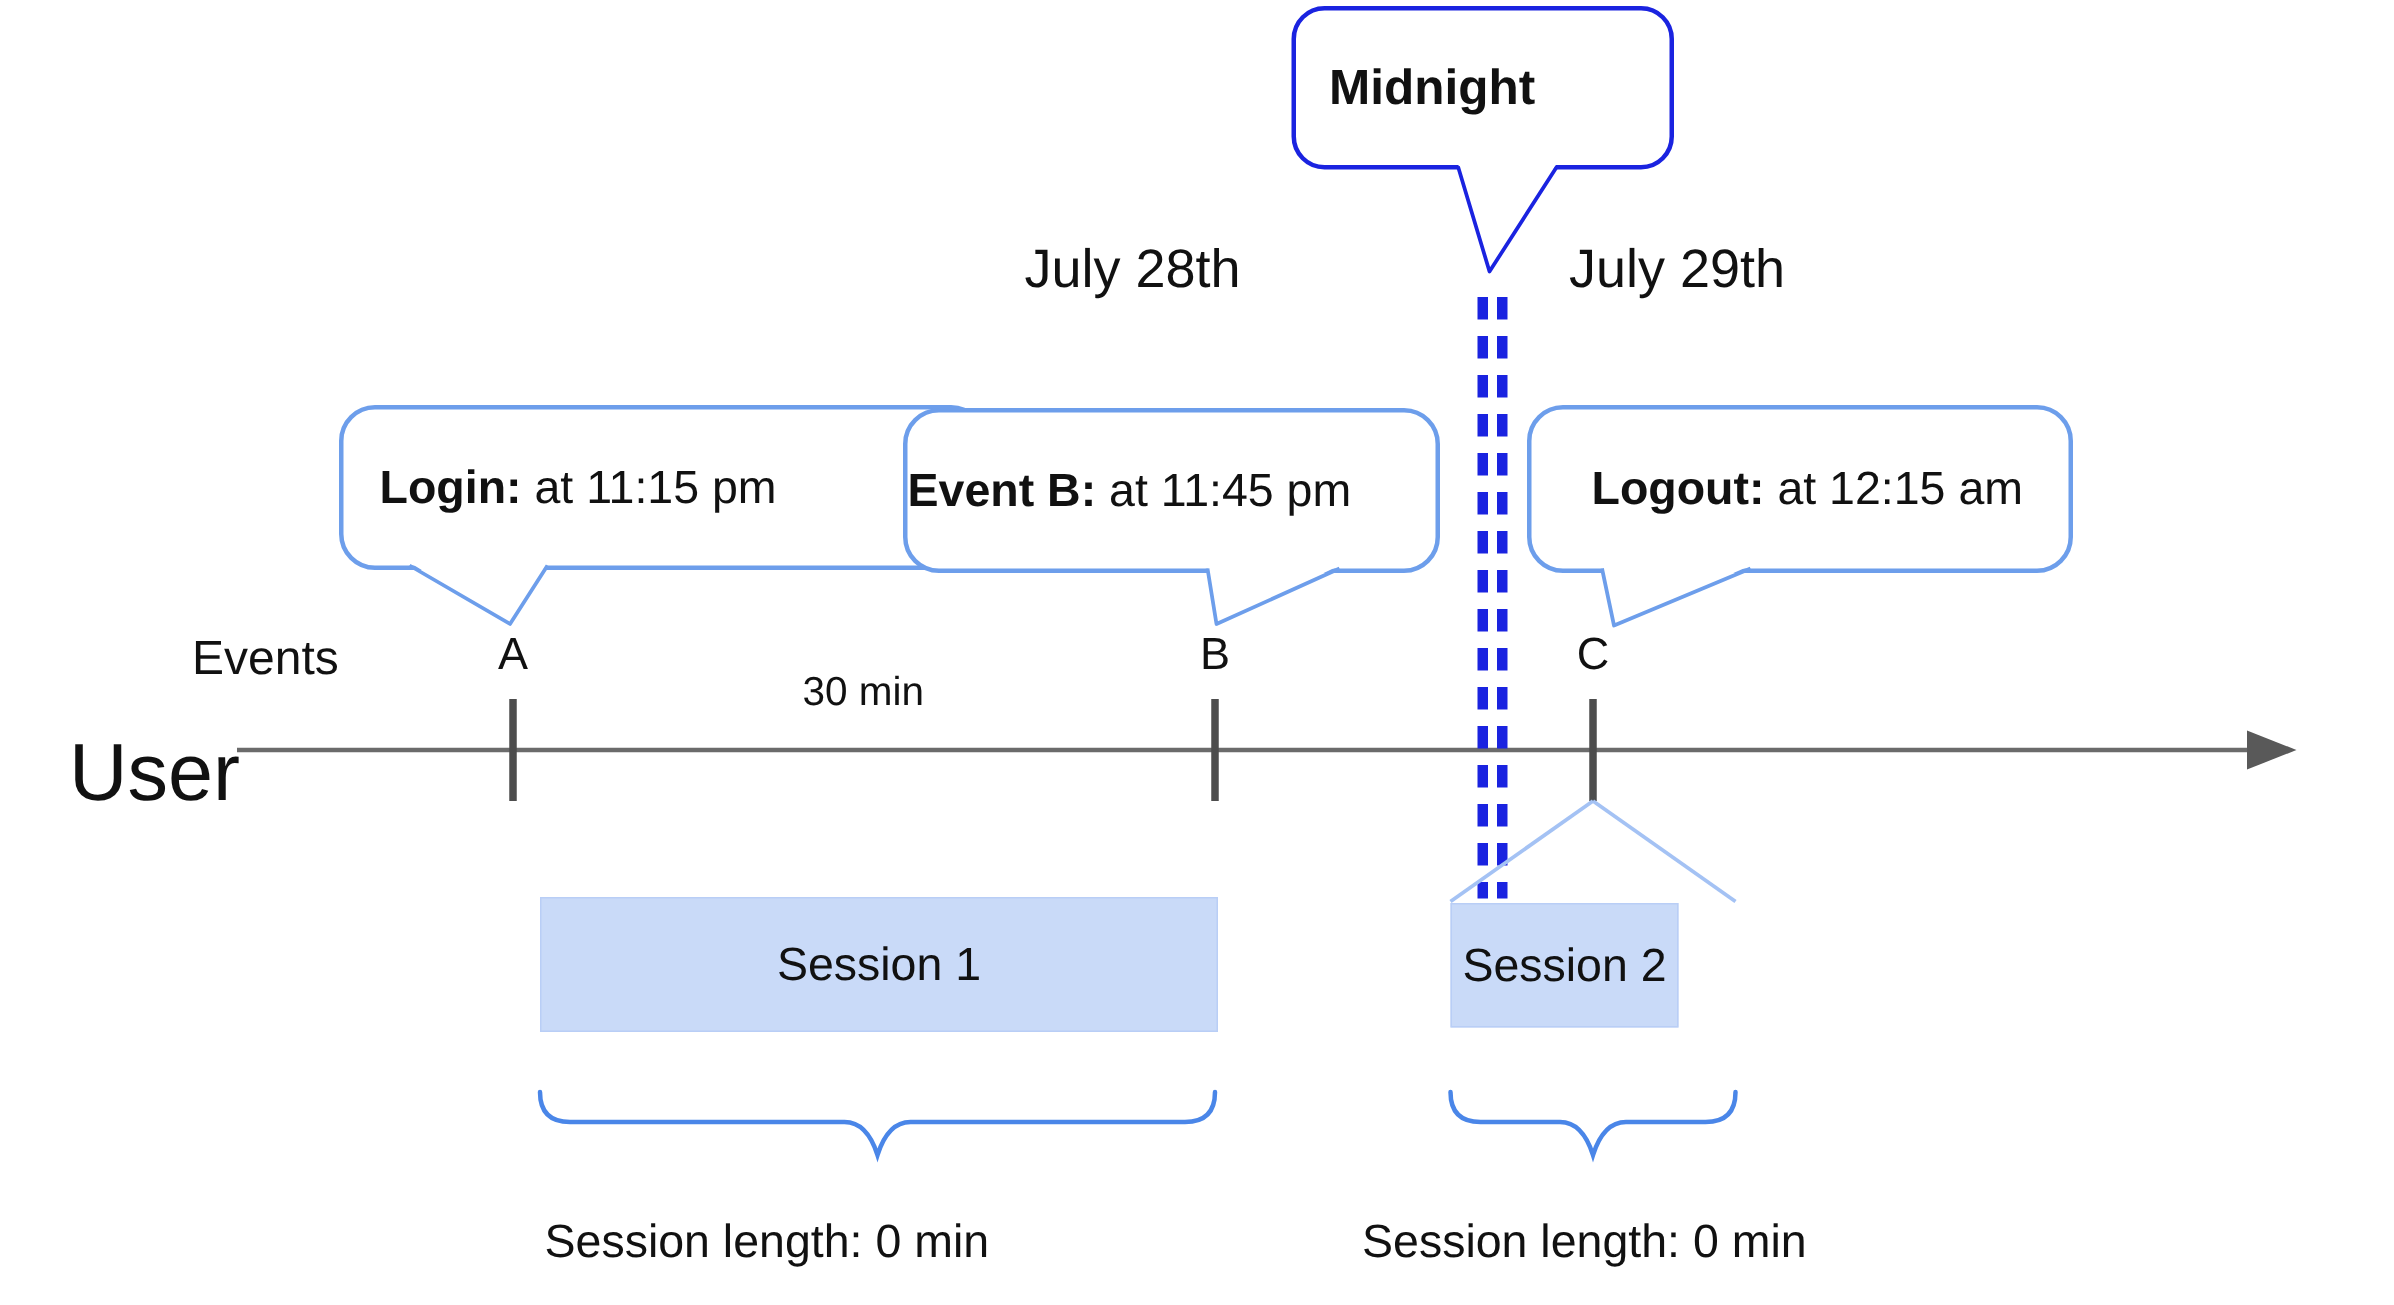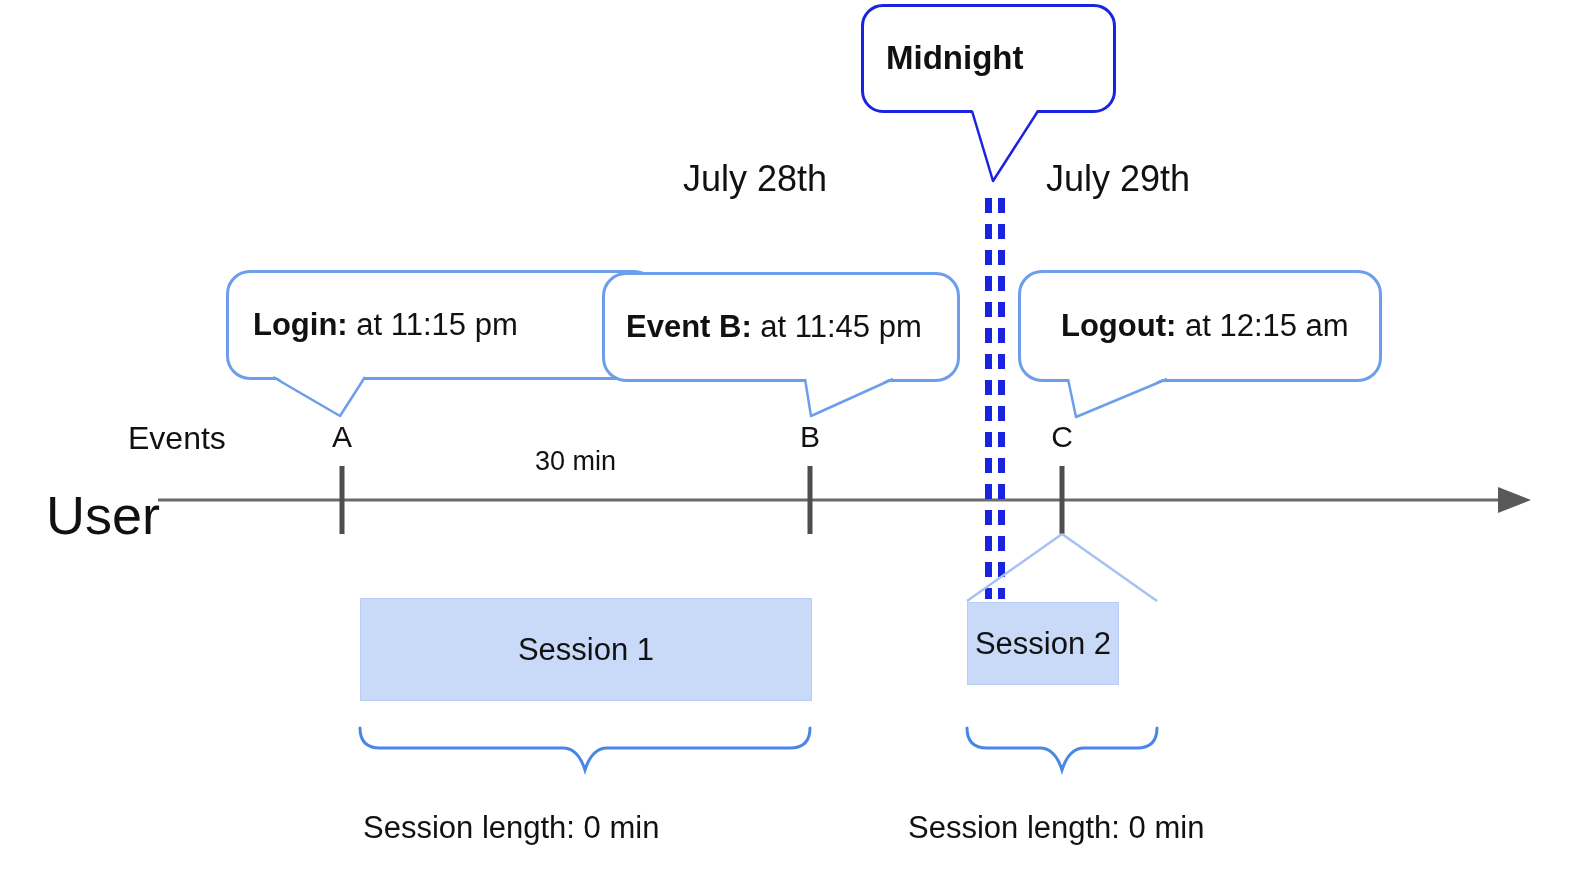--- a/index.html
+++ b/index.html
@@ -33,21 +33,21 @@
   }
   .bubble .b { font-weight: bold; }
   #midnight-bubble {
     left: 861px; top: 4px; width: 255px; height: 109px;
     border-color: var(--dark-blue, #1a23e0);
     border-radius: 22px;
     padding-left: 22px;
     font-size: 33px; font-weight: bold;
   }
   #login-bubble  { left: 213px;  top: 270px; width: 432px; height: 110px; padding-left: 24px; margin-left: 13px; }
-  #eventb-bubble { left: 602px;  top: 272px; width: 358px; height: 110px; padding-left: 21px; }
+  #eventb-bubble { left: 602px;  top: 272px; width: 358px; height: 110px; }
   #logout-bubble { left: 1018px; top: 270px; width: 364px; height: 112px; padding-left: 40px; }
 
   
   .label { position: absolute; white-space: nowrap; z-index: 3; }
   #date-left   { left: 683px;  top: 158px; font-size: 36px; }
   #date-right  { left: 1046px; top: 158px; font-size: 36px; }
   #events-label{ left: 128px;  top: 420px; font-size: 32px; }
   #user-label  { left: 46px;   top: 484px; font-size: 54px; }
   #interval-label { left: 535px; top: 446px; width: 100px; text-align: left; font-size: 27px; }
   .marker { position: absolute; top: 420px; width: 40px; text-align: center; font-size: 30px; z-index: 3; }
@@ -58,21 +58,21 @@
   
   .session-box {
     position: absolute;
     box-sizing: border-box;
     background: var(--session-fill, #c9daf8);
     border: 1px solid var(--session-border, #b9cef6);
     display: flex; align-items: center; justify-content: center;
     font-size: 31px;
     z-index: 1;
   }
-  #session1-box { left: 360px; top: 598px; width: 452px; height: 103px; }
+  #session1-box { left: 360px; top: 598px; width: 452px; height: 90px; }
   #session2-box { left: 967px; top: 602px; width: 152px; height: 83px; }
 
   .length-label { position: absolute; top: 810px; font-size: 31px; white-space: nowrap; z-index: 3; }
   #session1-length { left: 363px; }
   #session2-length { left: 908px; }
 
   
   #overlay {
     position: absolute; left: 0; top: 0;
     width: 1596px; height: 870px;

